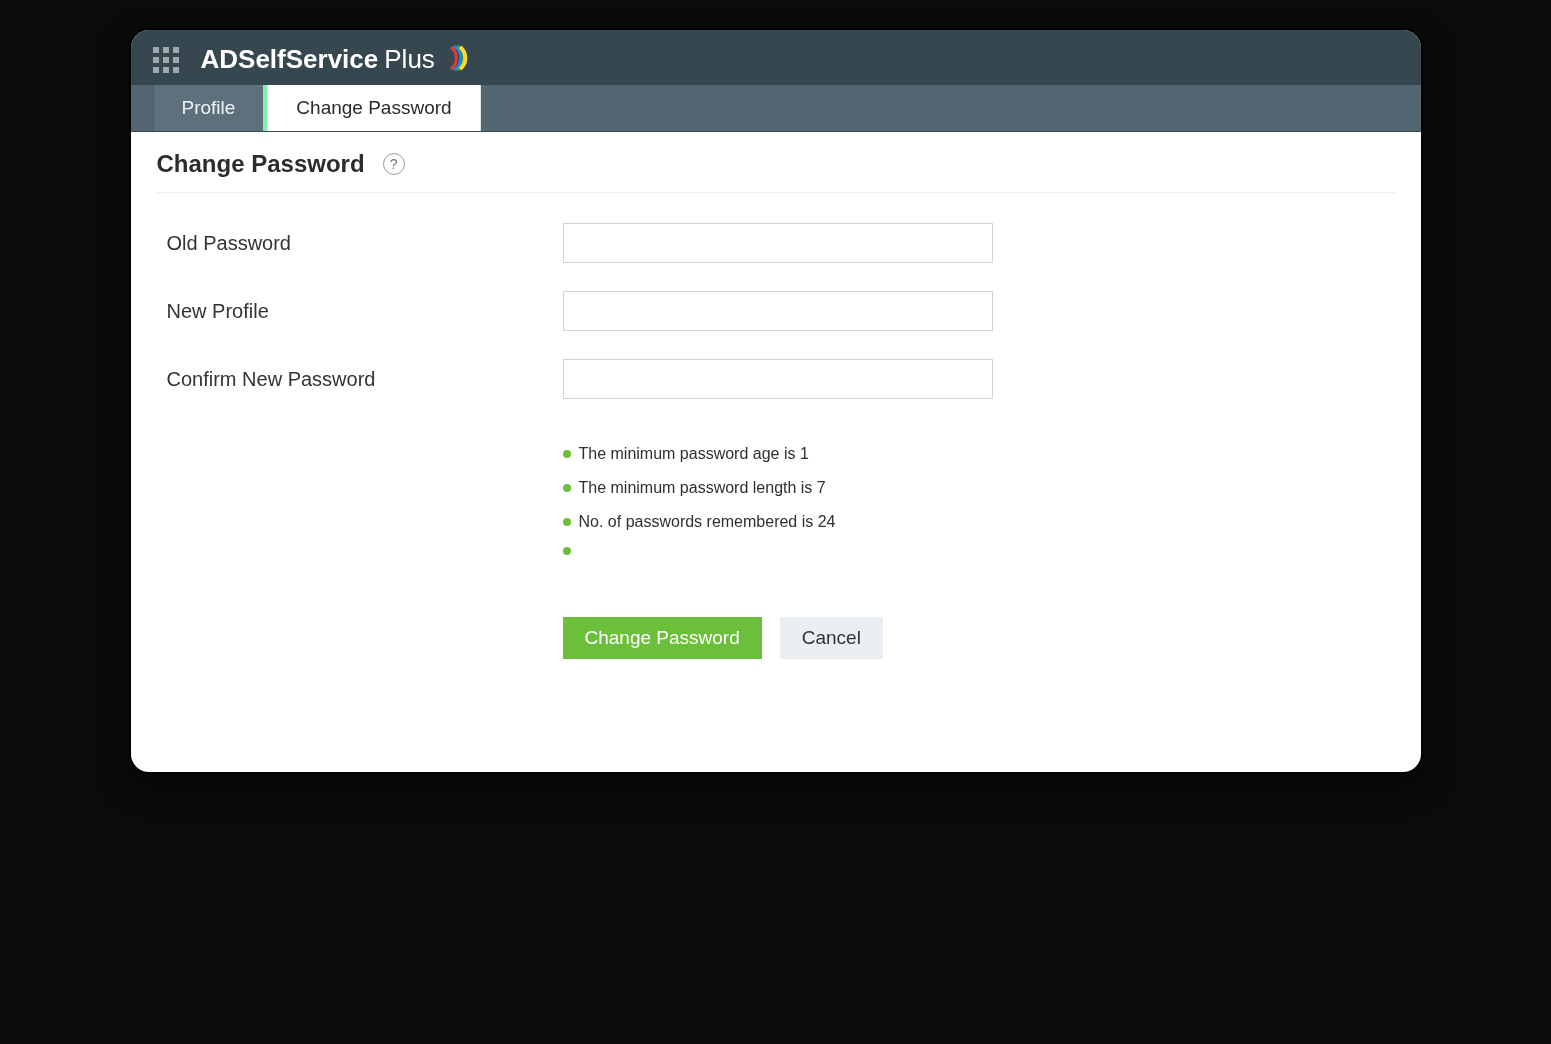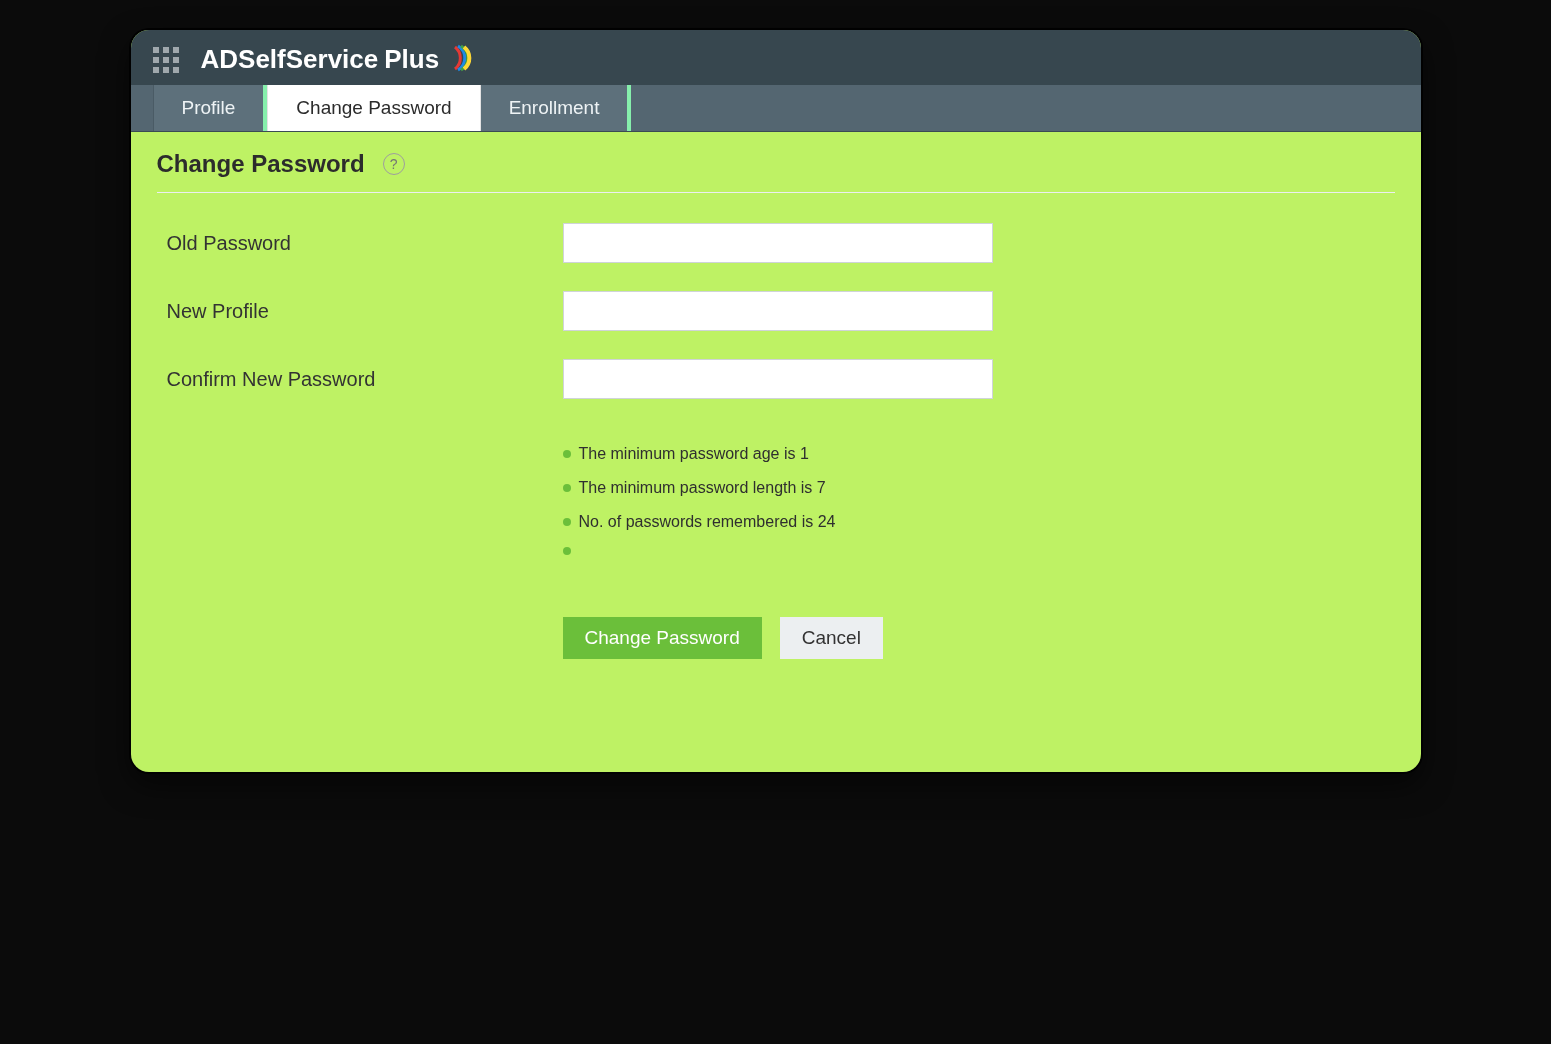--- a/index.html
+++ b/index.html
@@ -7,21 +7,21 @@
   body {
     background: #0b0b0b;
     font-family: "Segoe UI", Tahoma, Arial, sans-serif;
     display: flex;
     align-items: flex-start;
     justify-content: center;
     padding: 30px 20px 60px 20px;
   }
   .frame {
     width: 1290px;
-    background: #bef264;
+    background: #ffffff;
     border-radius: 18px;
     overflow: hidden;
     box-shadow: 0 12px 30px rgba(0,0,0,0.6), 0 0 0 2px rgba(0,0,0,0.8);
   }
   .header {
     background: #37474f;
     color: #fff;
     display: flex;
     align-items: center;
     padding: 14px 22px 10px 22px;
@@ -35,21 +35,21 @@
   }
   .apps-grid span {
     width: 6px; height: 6px; background: #9fa8ad;
   }
   .brand {
     display: flex;
     align-items: center;
     font-size: 26px;
   }
   .brand .bold { font-weight: 600; }
-  .brand .light { font-weight: 700; margin-left: 6px; }
+  .brand .light { font-weight: 400; margin-left: 6px; }
   .swoosh {
     position: relative;
     width: 30px; height: 30px;
     margin-left: 10px; margin-top: -4px;
   }
   .swoosh svg { width: 30px; height: 30px; }
 
   .tabs {
     background: #546671;
     display: flex;
@@ -189,21 +189,20 @@
           <path d="M12 3 A14 14 0 0 1 12 27" fill="none" stroke="#43a047" stroke-width="3"></path>
           <path d="M15 4 A14 14 0 0 1 15 26" fill="none" stroke="#fdd835" stroke-width="4"></path>
         </svg>
       </span>
     </div>
   </div>
 
   <div class="tabs">
     <div class="tab">Profile</div>
     <div class="tab active">Change Password</div>
-    <div class="tab">Enrollment</div>
   </div>
 
   <div class="content">
     <div class="page-title-row">
       <div class="page-title">Change Password</div>
       <span class="help-icon">?</span>
     </div>
 
     <div class="form">
       <label>Old Password</label>

